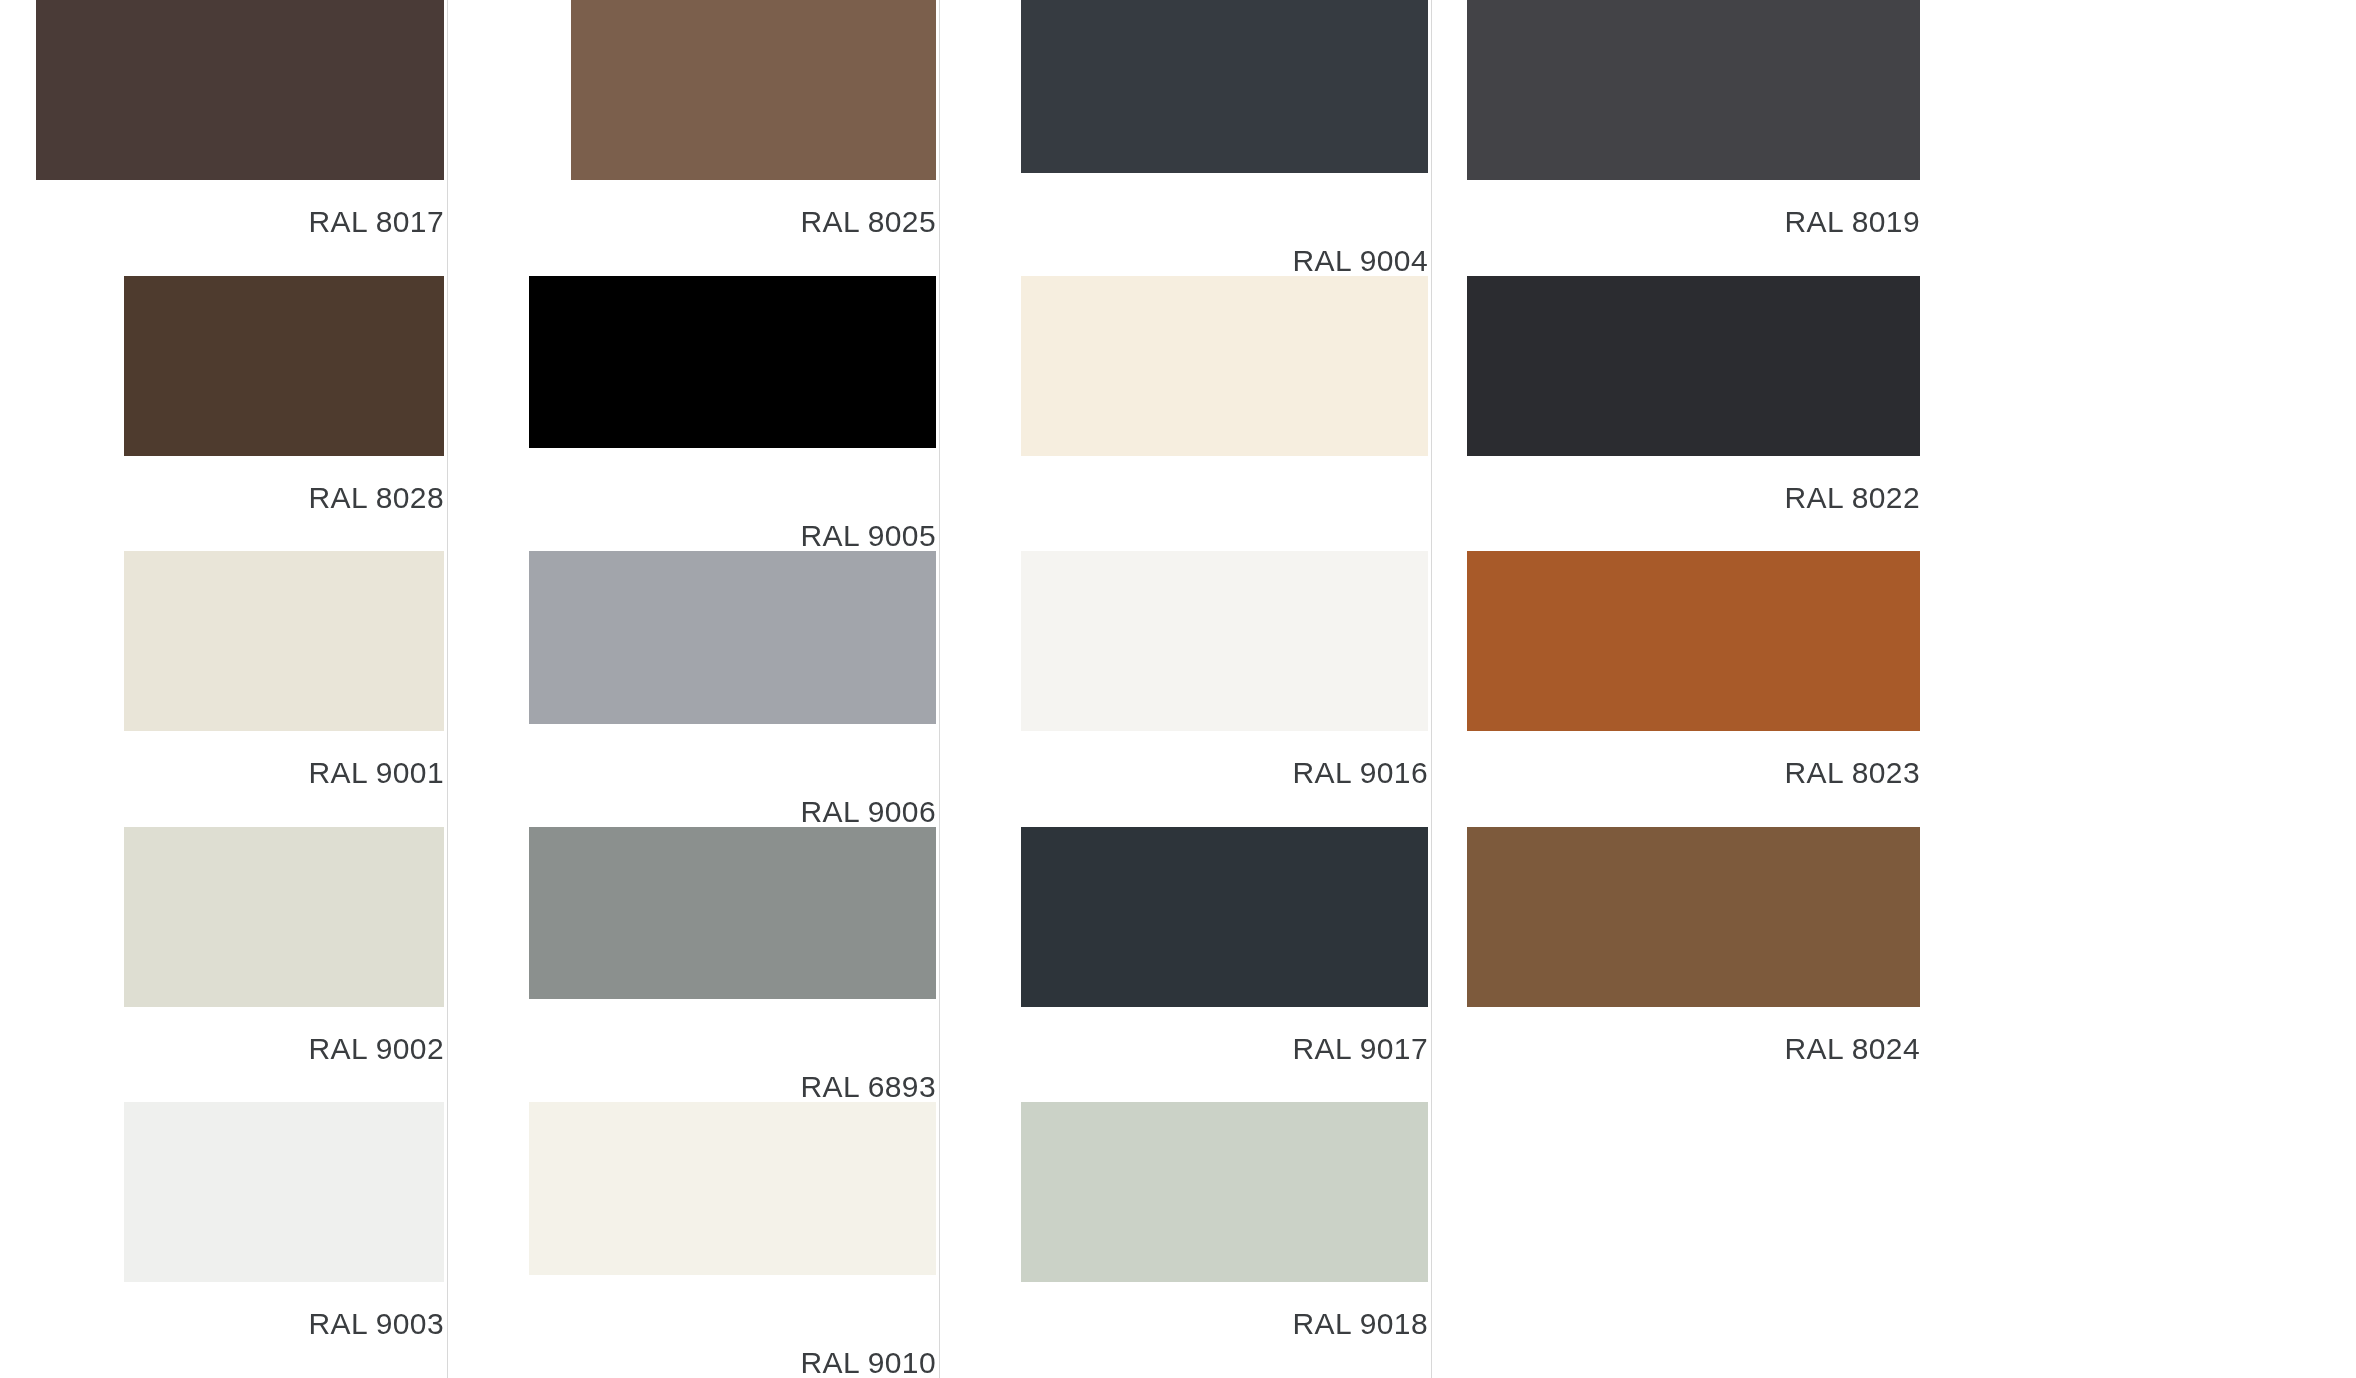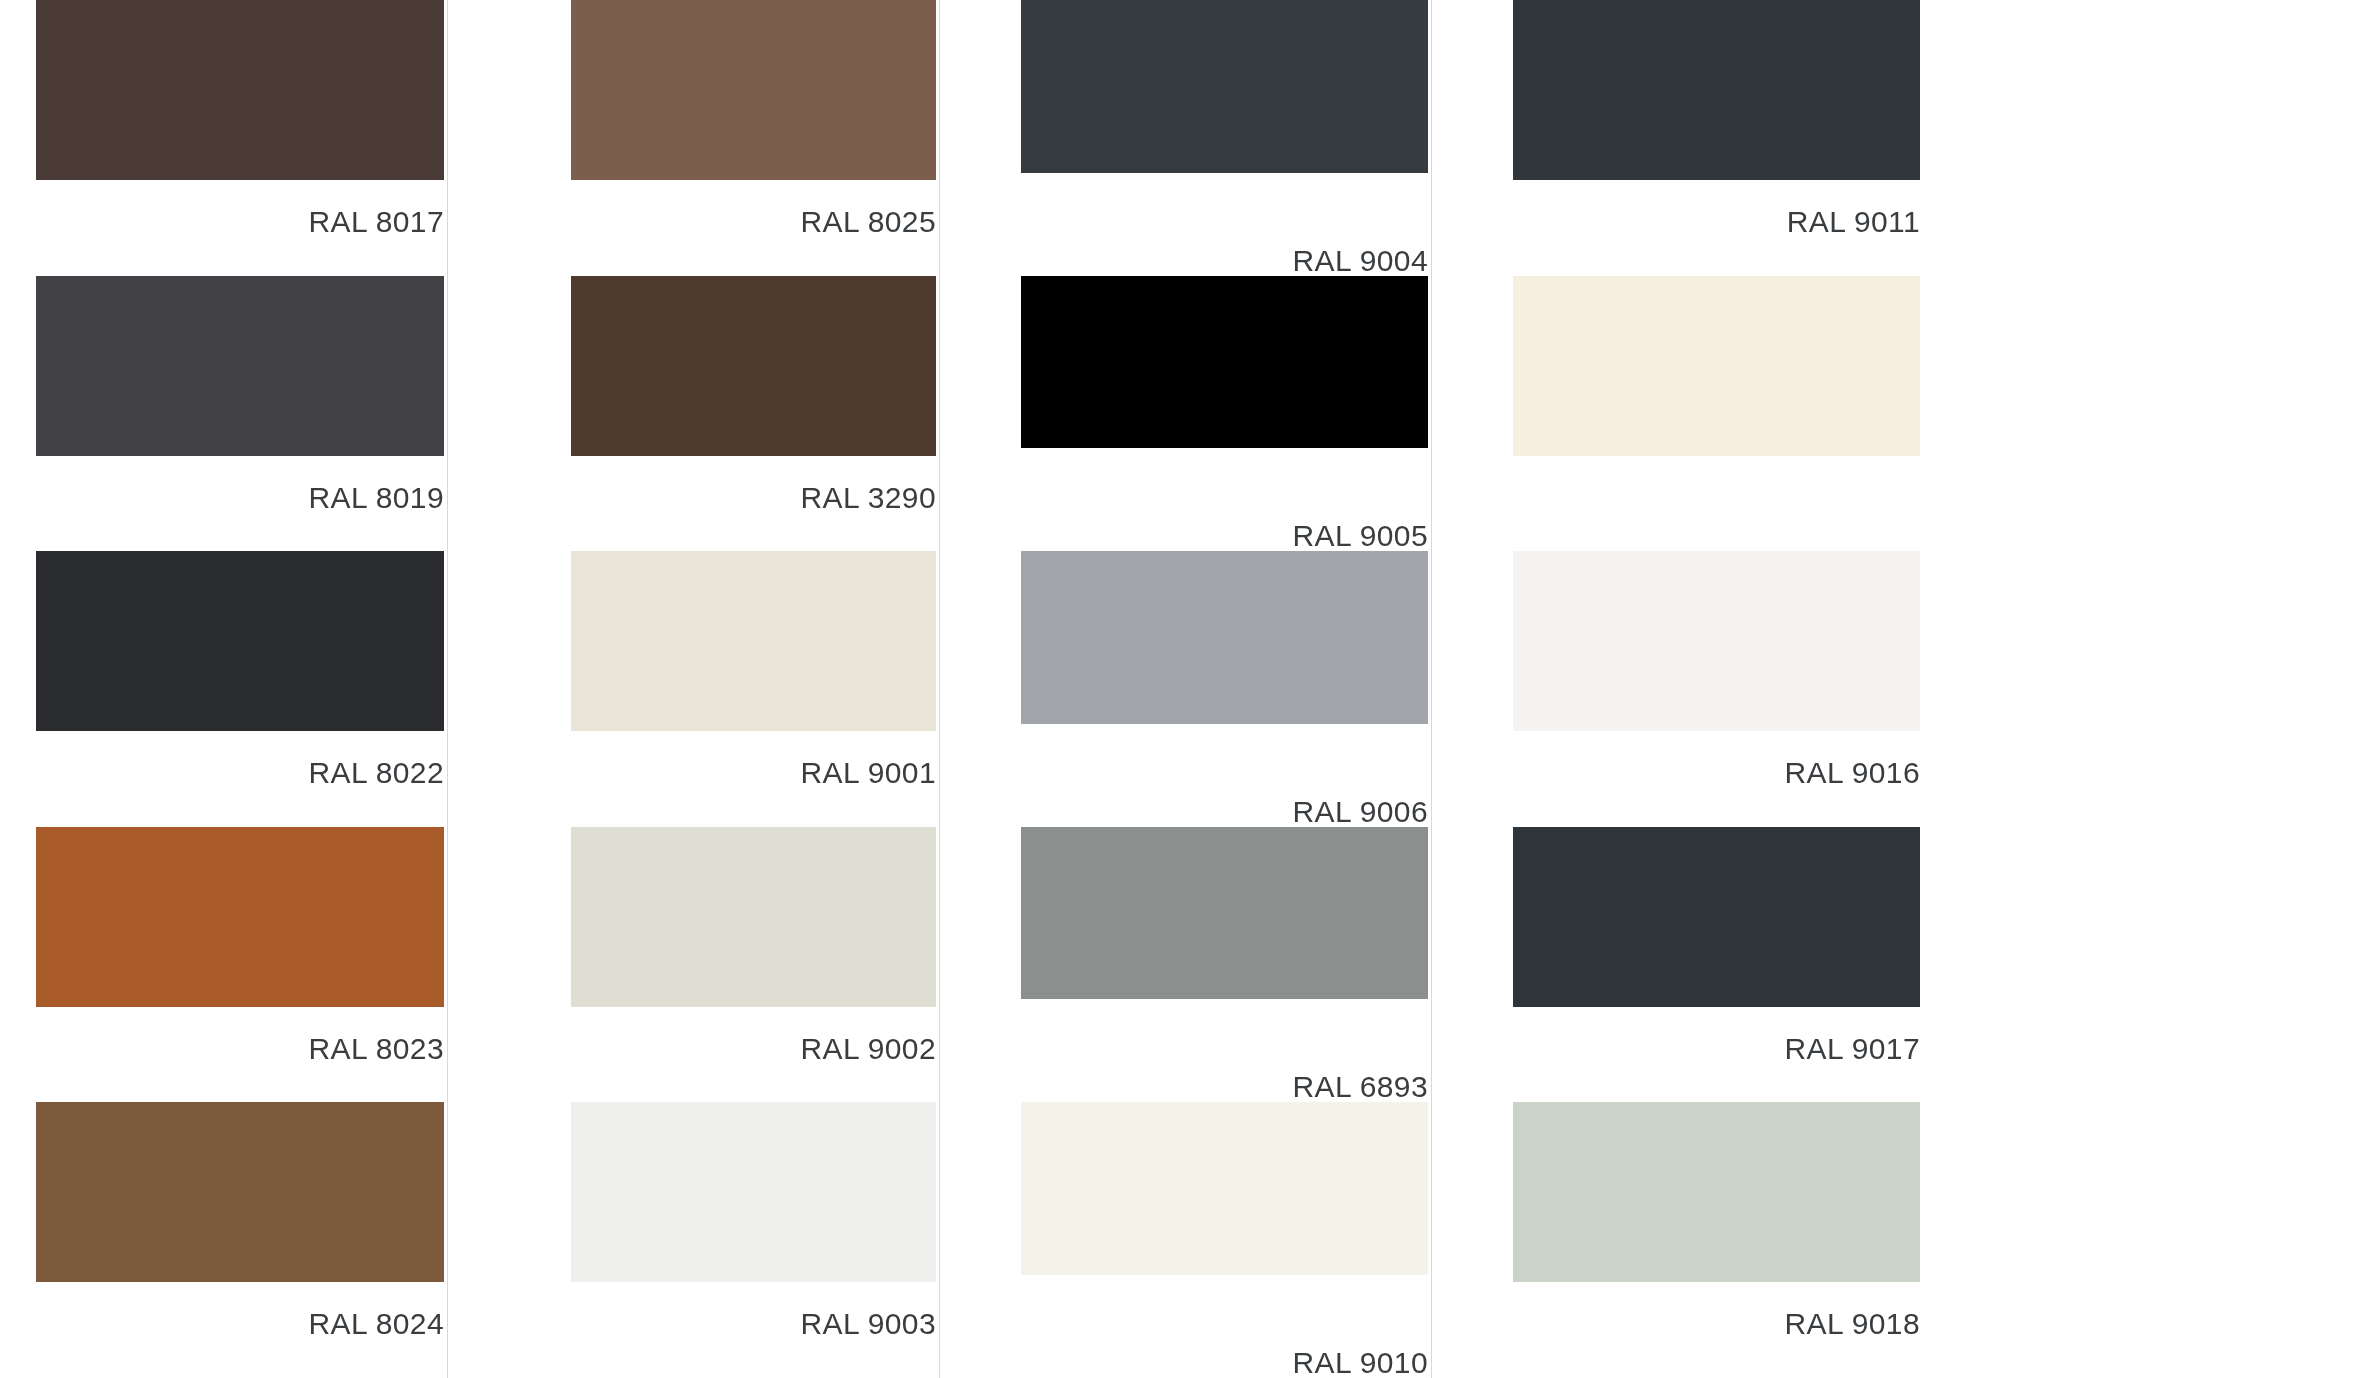--- a/index.html
+++ b/index.html
@@ -99,31 +99,27 @@
         <span class="chip-label">RAL 8017</span>
       </div>
       <div class="cell col-1">
         <div class="chip" style="background-color: rgb(123, 95, 76);"></div>
         <span class="chip-label">RAL 8025</span>
       </div>
       <div class="cell col-2">
         <div class="chip" style="background-color: rgb(54, 59, 65);"></div>
         <span class="chip-label">RAL 9004</span>
       </div>
-      <div class="cell col-3">
-        <div class="chip" style="background-color: rgb(49, 54, 60);"></div>
-        <span class="chip-label">RAL 9011</span>
-      </div>
       <div class="cell col-0">
         <div class="chip" style="background-color: rgb(67, 67, 71);"></div>
         <span class="chip-label">RAL 8019</span>
       </div>
       <div class="cell col-1">
         <div class="chip" style="background-color: rgb(78, 59, 46);"></div>
-        <span class="chip-label">RAL 3290</span>
+        <span class="chip-label">RAL 8028</span>
       </div>
       <div class="cell col-2">
         <div class="chip" style="background-color: rgb(0, 0, 0);"></div>
         <span class="chip-label">RAL 9005</span>
       </div>
       <div class="cell col-3">
         <div class="chip" style="background-color: rgb(246, 238, 223);"></div>
       </div>
       <div class="cell col-0">
         <div class="chip" style="background-color: rgb(43, 44, 48);"></div>

